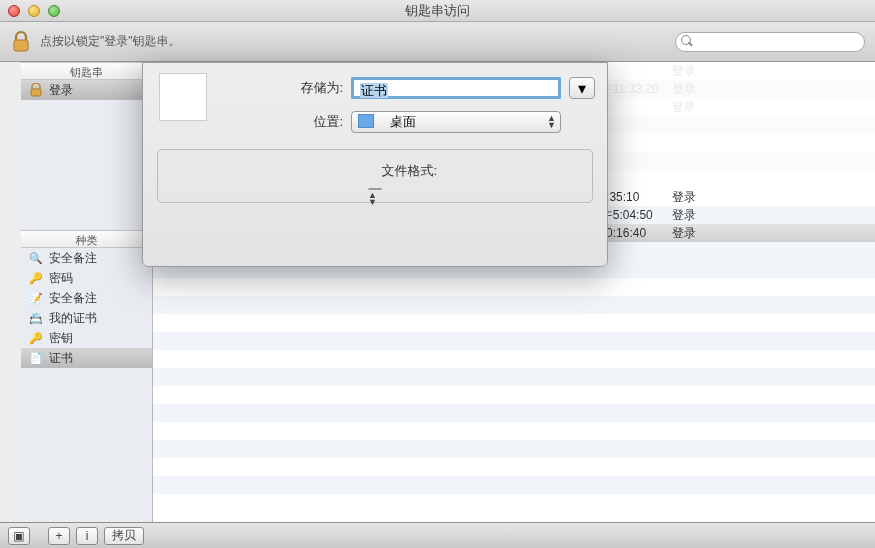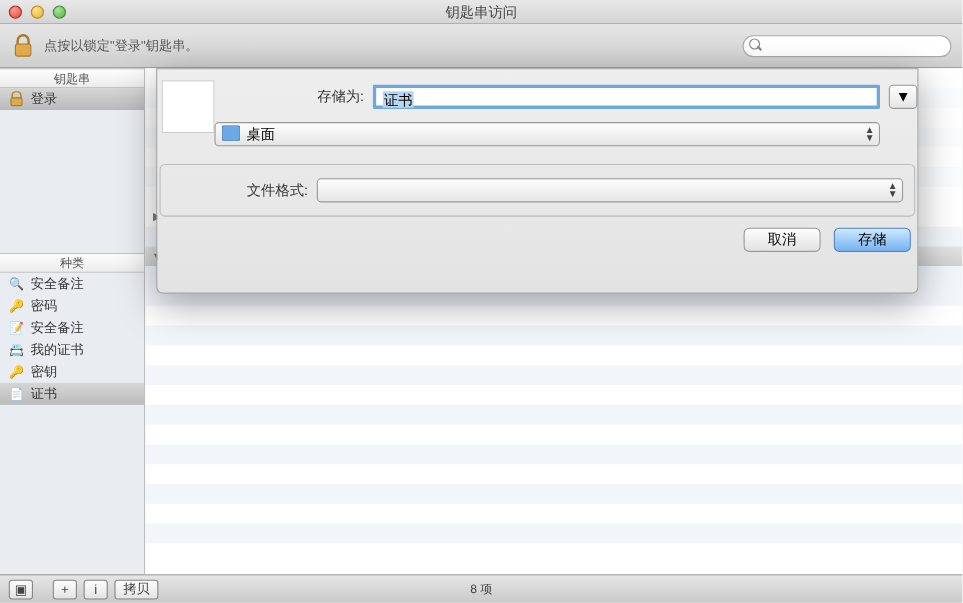--- a/index.html
+++ b/index.html
@@ -16,21 +16,21 @@
 .toolbar { height: 40px; background: linear-gradient(#e6e6e6,#cfcfcf); border-bottom:1px solid #999; display:flex; align-items:center; padding:0 10px; gap:8px;}
 .lockicon { width:22px; height:28px; display:flex; align-items:center; justify-content:center;}
 .lockicon svg { width:20px; height:24px;}
 .toolbar .hint { font-size:12px; color:#555;}
 .searchwrap { margin-left:auto; }
 .search { width:190px; height:20px; border-radius:10px; border:1px solid #aaa; background:#fff; padding:0 8px 0 22px; font-size:11px;}
 .search-icon { position:relative; }
 .search-icon::before { content:""; position:absolute; left:6px; top:3px; width:8px; height:8px; border:1.5px solid #888; border-radius:50%;}
 .search-icon::after { content:""; position:absolute; left:13px; top:11px; width:5px; height:1.5px; background:#888; transform:rotate(45deg);}
 
-.columns { display:flex; height:460px;}
+.columns { display:flex; height:460px;padding-left:21px;}
 .sidebar { width:132px; background:#e9ecf1; border-right:1px solid #b8b8b8;}
 .sidebar .section-head { height:18px; background:linear-gradient(#fdfdfd,#ececec); border-top:1px solid #c6c6c6; border-bottom:1px solid #c6c6c6; font-size:11px; color:#555; text-align:center; line-height:18px;}
 .sidebar ul { list-style:none;}
 .sidebar li { display:flex; align-items:center; gap:6px; padding:2px 8px; font-size:12px; color:#333; height:20px;}
 .sidebar li.selected { background:linear-gradient(#d6d6d6,#bababa); }
 .sidebar .kicon { width:14px; height:14px; display:flex; align-items:center; justify-content:center;}
 .sidebar .gap { height:130px;}
 
 .main { flex:1; background:#fff; position:relative;}
 .row { display:flex; font-size:12px; color:#333; height:18px; align-items:center; padding-left:4px;}
@@ -39,30 +39,30 @@
 .disc { width:14px; text-align:center; color:#7a7a7a; font-size:10px;}
 .cicon { width:16px; height:16px; margin-right:4px; display:flex; align-items:center; justify-content:center;}
 .col-name { width:215px; white-space:nowrap; overflow:hidden;}
 .col-type { width:118px;}
 .col-date { width:148px;}
 .col-kc { width:60px;}
 
 .statusbar { height:26px; background:linear-gradient(#e6e6e6,#c9c9c9); border-top:1px solid #8e8e8e; display:flex; align-items:center; padding:0 8px; gap:6px; font-size:11px; color:#444;}
 .sq { width:22px; height:18px; border:1px solid #888; border-radius:3px; background:linear-gradient(#fdfdfd,#e4e4e4); display:flex; align-items:center; justify-content:center; font-size:12px;}
 
-.dialog { position:absolute; left:142px; top:62px; width:693px; height:205px; background:linear-gradient(#eeeeee,#e3e3e3); border:1px solid #9c9c9c; border-radius:0 0 6px 6px; box-shadow: 0 10px 35px rgba(0,0,0,0.35); padding:10px 0; z-index:10;}
+.dialog { position:absolute; left:142px; top:62px; width:466px; height:205px; background:linear-gradient(#eeeeee,#e3e3e3); border:1px solid #9c9c9c; border-radius:0 0 6px 6px; box-shadow: 0 10px 35px rgba(0,0,0,0.35); padding:10px 12px; z-index:10;}
 .drow { display:flex; align-items:center; height:30px; gap:8px; margin-bottom:4px;}
 .dlabel { width:136px; text-align:right; font-size:13px; color:#333; }
 .dinput { flex:1; height:22px; border:1px solid #888; font-size:13px; padding:2px 6px; background:#fff; }
 .dinput.saveas { border:3px solid #6ea9d8; border-radius:1px;}
 .dinput.saveas .sel { background:#b7d5f0; padding:0 1px;}
-.popup { flex:1; height:22px; border:1px solid #999; border-radius:4px; background:linear-gradient(#fdfdfd,#e5e5e5); display:flex; align-items:center; padding:0 6px; gap:6px; font-size:13px; position:relative;}
+.popup { flex:1; height:22px; border:1px solid #999; border-radius:4px; background:linear-gradient(#fdfdfd,#e5e5e5); display:flex; align-items:center; padding:0 6px; gap:16px; font-size:13px; position:relative;}
 .popup .arrows { position:absolute; right:4px; top:3px; font-size:9px; color:#444; line-height:7px;}
 .sqbtn { width:26px; height:22px; border:1px solid #999; border-radius:4px; background:linear-gradient(#fdfdfd,#e5e5e5); display:flex; align-items:center; justify-content:center;}
-.fieldset { border:1px solid #bcbcbc; border-radius:5px; margin:8px 2px 10px; padding:12px 10px; display:flex; align-items:center; gap:8px; }
+.fieldset { border:1px solid #bcbcbc; border-radius:5px; margin:8px 2px 10px; padding:12px 10px; display:flex; align-items:center; gap:8px;flex-direction:column; }
 .fieldset .dlabel { width:124px;}
 .btnrow { display:flex; justify-content:flex-end; gap:12px; padding-right:6px;}
 .btn { min-width:70px; height:22px; border:1px solid #9a9a9a; border-radius:5px; background:linear-gradient(#fdfdfd,#e2e2e2); font-size:13px; display:flex; align-items:center; justify-content:center; padding:0 12px;}
 .btn.default { background:linear-gradient(#cfe7ff,#74b3f2); border-color:#4a84c4; }
 .phantom { color:#bbb; }
 .thumb { width:48px; height:48px; border:1px solid #ccc; background:#fff; margin-left:4px;}
 .footer-count { position:absolute; left:0; right:0; text-align:center;}
 .desktop-icon svg { width:16px; height:14px;}
 </style>
 </head>
@@ -238,47 +238,43 @@
       </div>
   </div>
 </div>
 
 <div class="statusbar">
   <div class="sq">▣</div>
   <div style="flex:0 0 6px;"></div>
   <div class="sq">+</div>
   <div class="sq">i</div>
   <div class="sq" style="width:40px;">拷贝</div>
-  <div class="footer-count">8 项</div>
 </div>
 
 <div class="dialog">
   <div style="display:flex;">
     <div class="thumb"></div>
     <div style="flex:1;">
       <div class="drow">
         <div class="dlabel">存储为:</div>
         <div class="dinput saveas"><span class="sel">证书</span></div>
         <div class="sqbtn">▾</div>
       </div>
       <div class="drow">
+        <div class="dlabel">位置:</div>
         <div class="popup">
           <span class="desktop-icon"><svg viewBox="0 0 16 14">
                 <rect x="0" y="0" width="16" height="14" rx="2" fill="#6aa8e8" stroke="#3b72ad"></rect>
               </svg></span>
           <span>桌面</span>
           <span class="arrows">▲<br>▼</span>
         </div>
         <div style="width:26px;"></div>
       </div>
     </div>
   </div>
   <div class="fieldset">
     <div class="dlabel">文件格式:</div>
     <div class="popup" style="flex:1;">
       <span class="arrows">▲<br>▼</span>
     </div>
   </div>
-  <div class="btnrow">
-    <div class="btn">取消</div>
-    <div class="btn default">存储</div>
-  </div>
 </div>
 
 </body></html>

